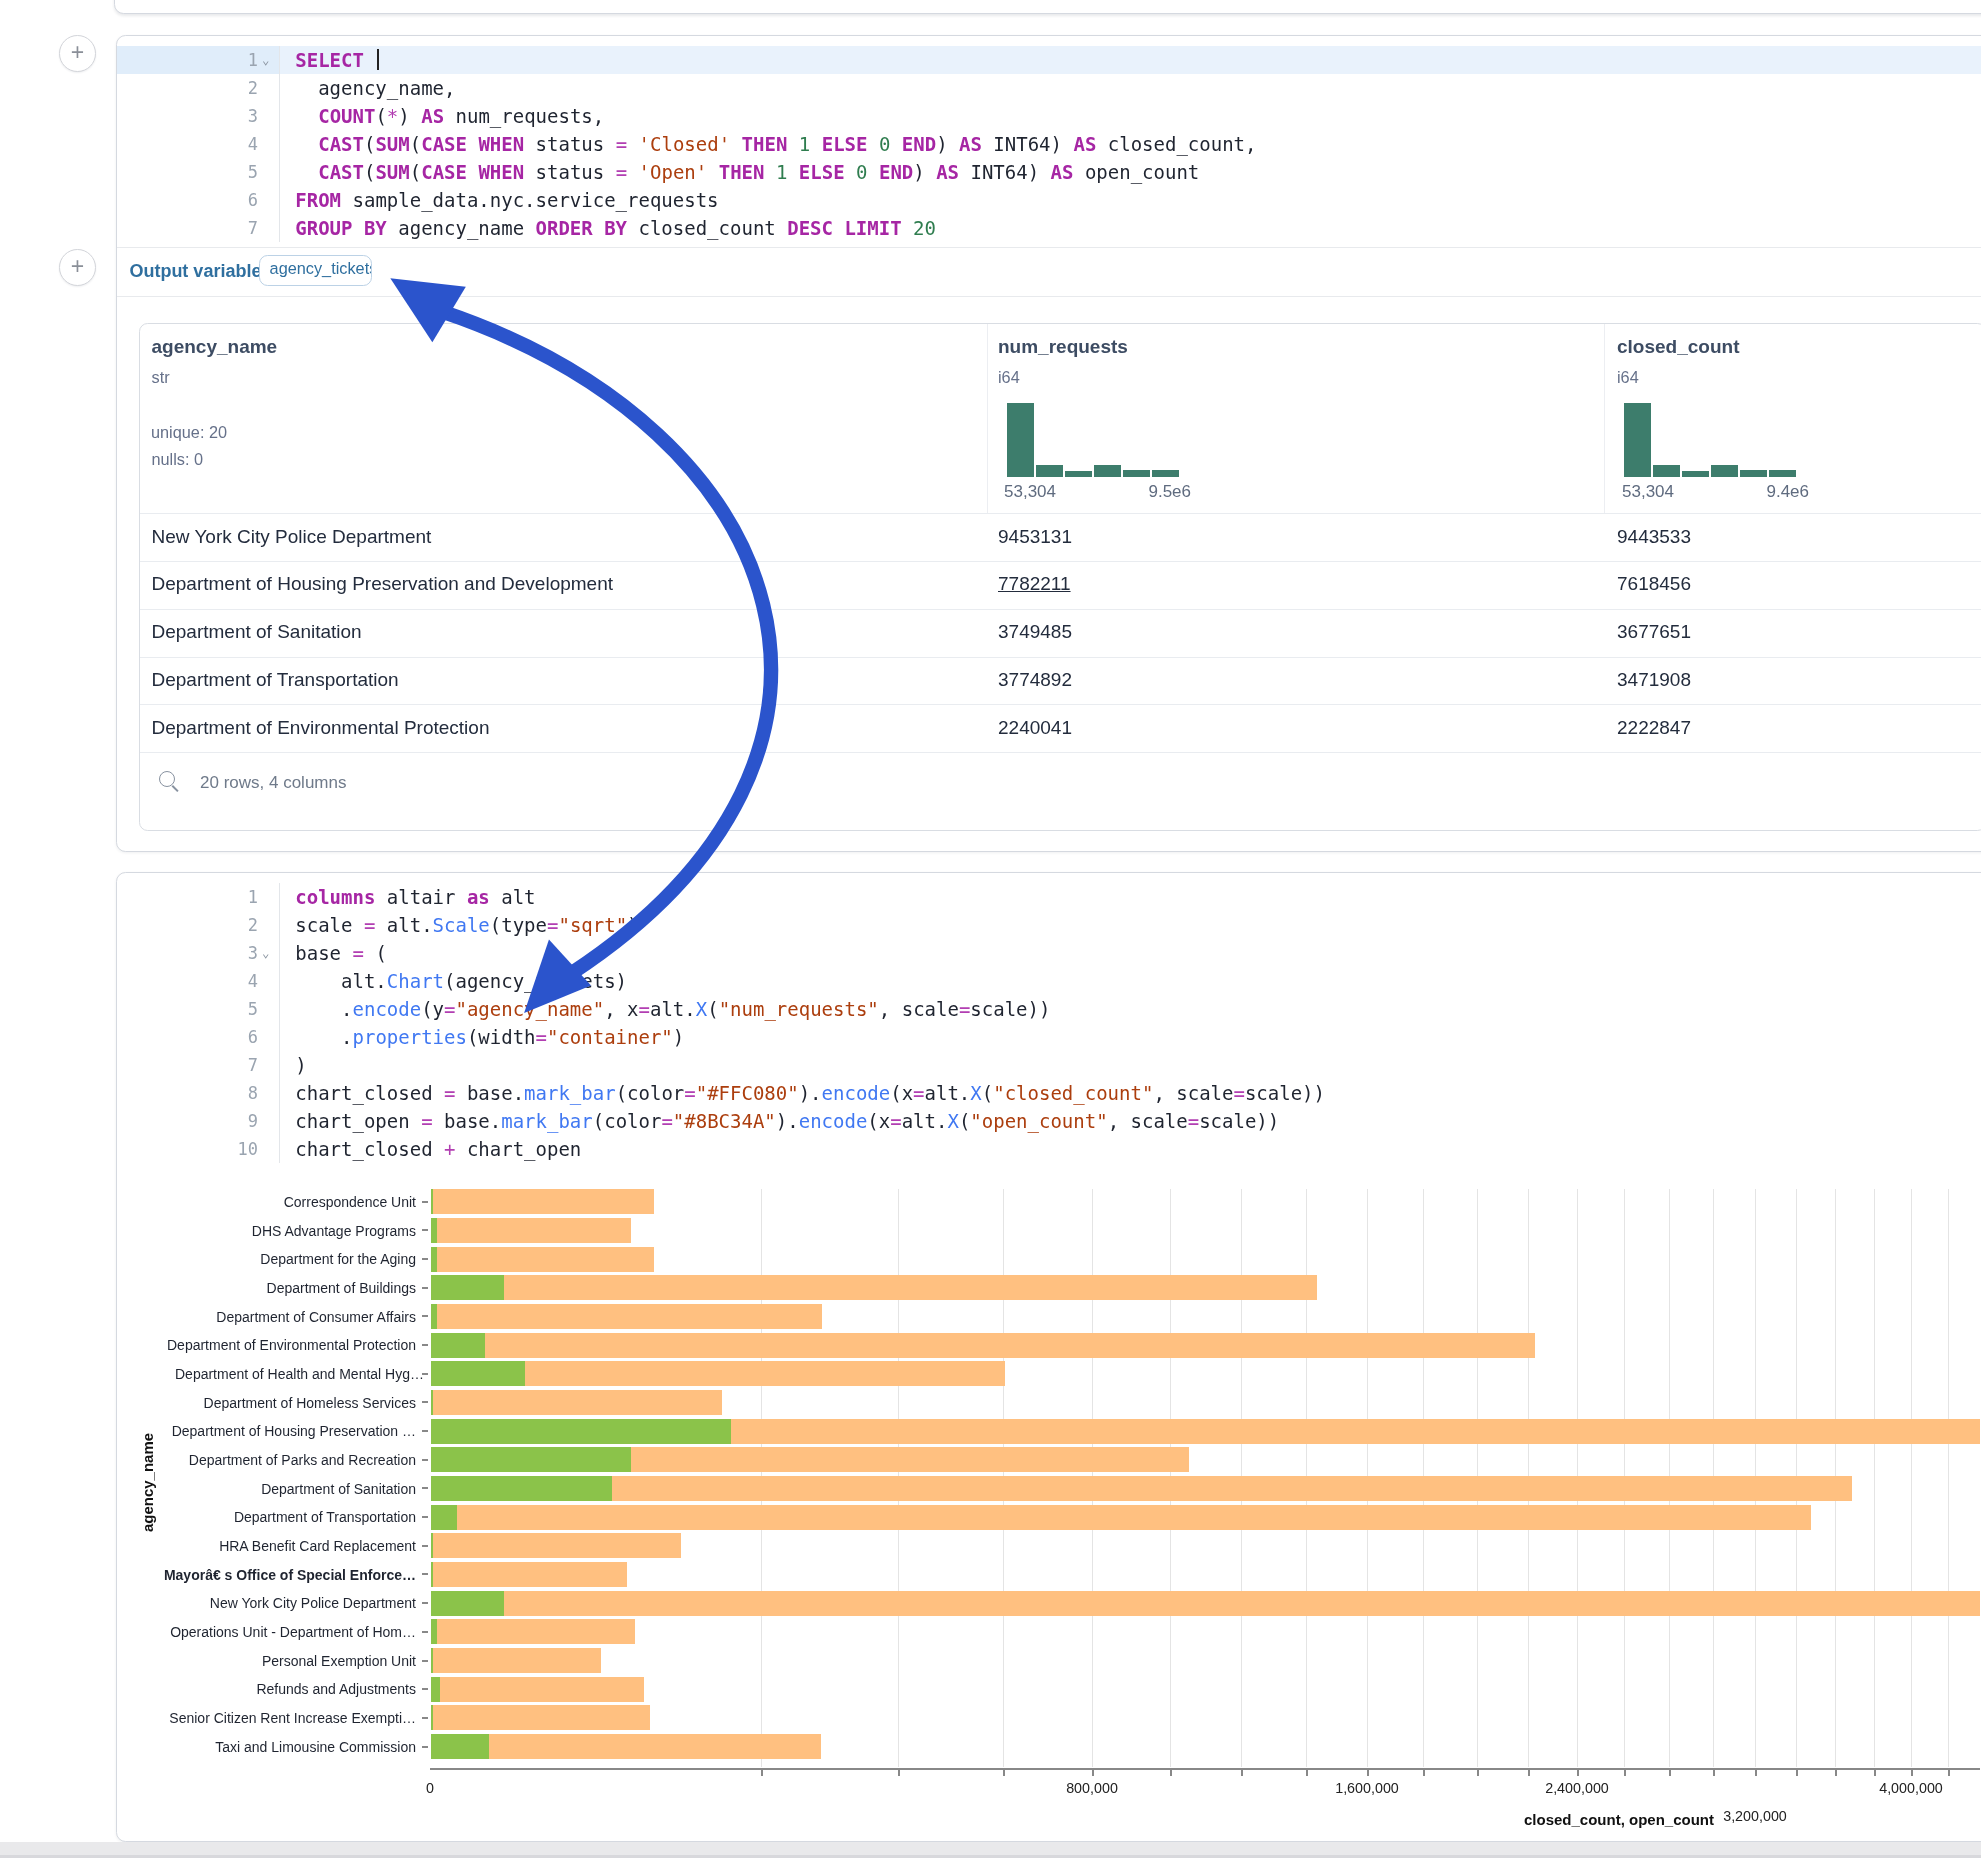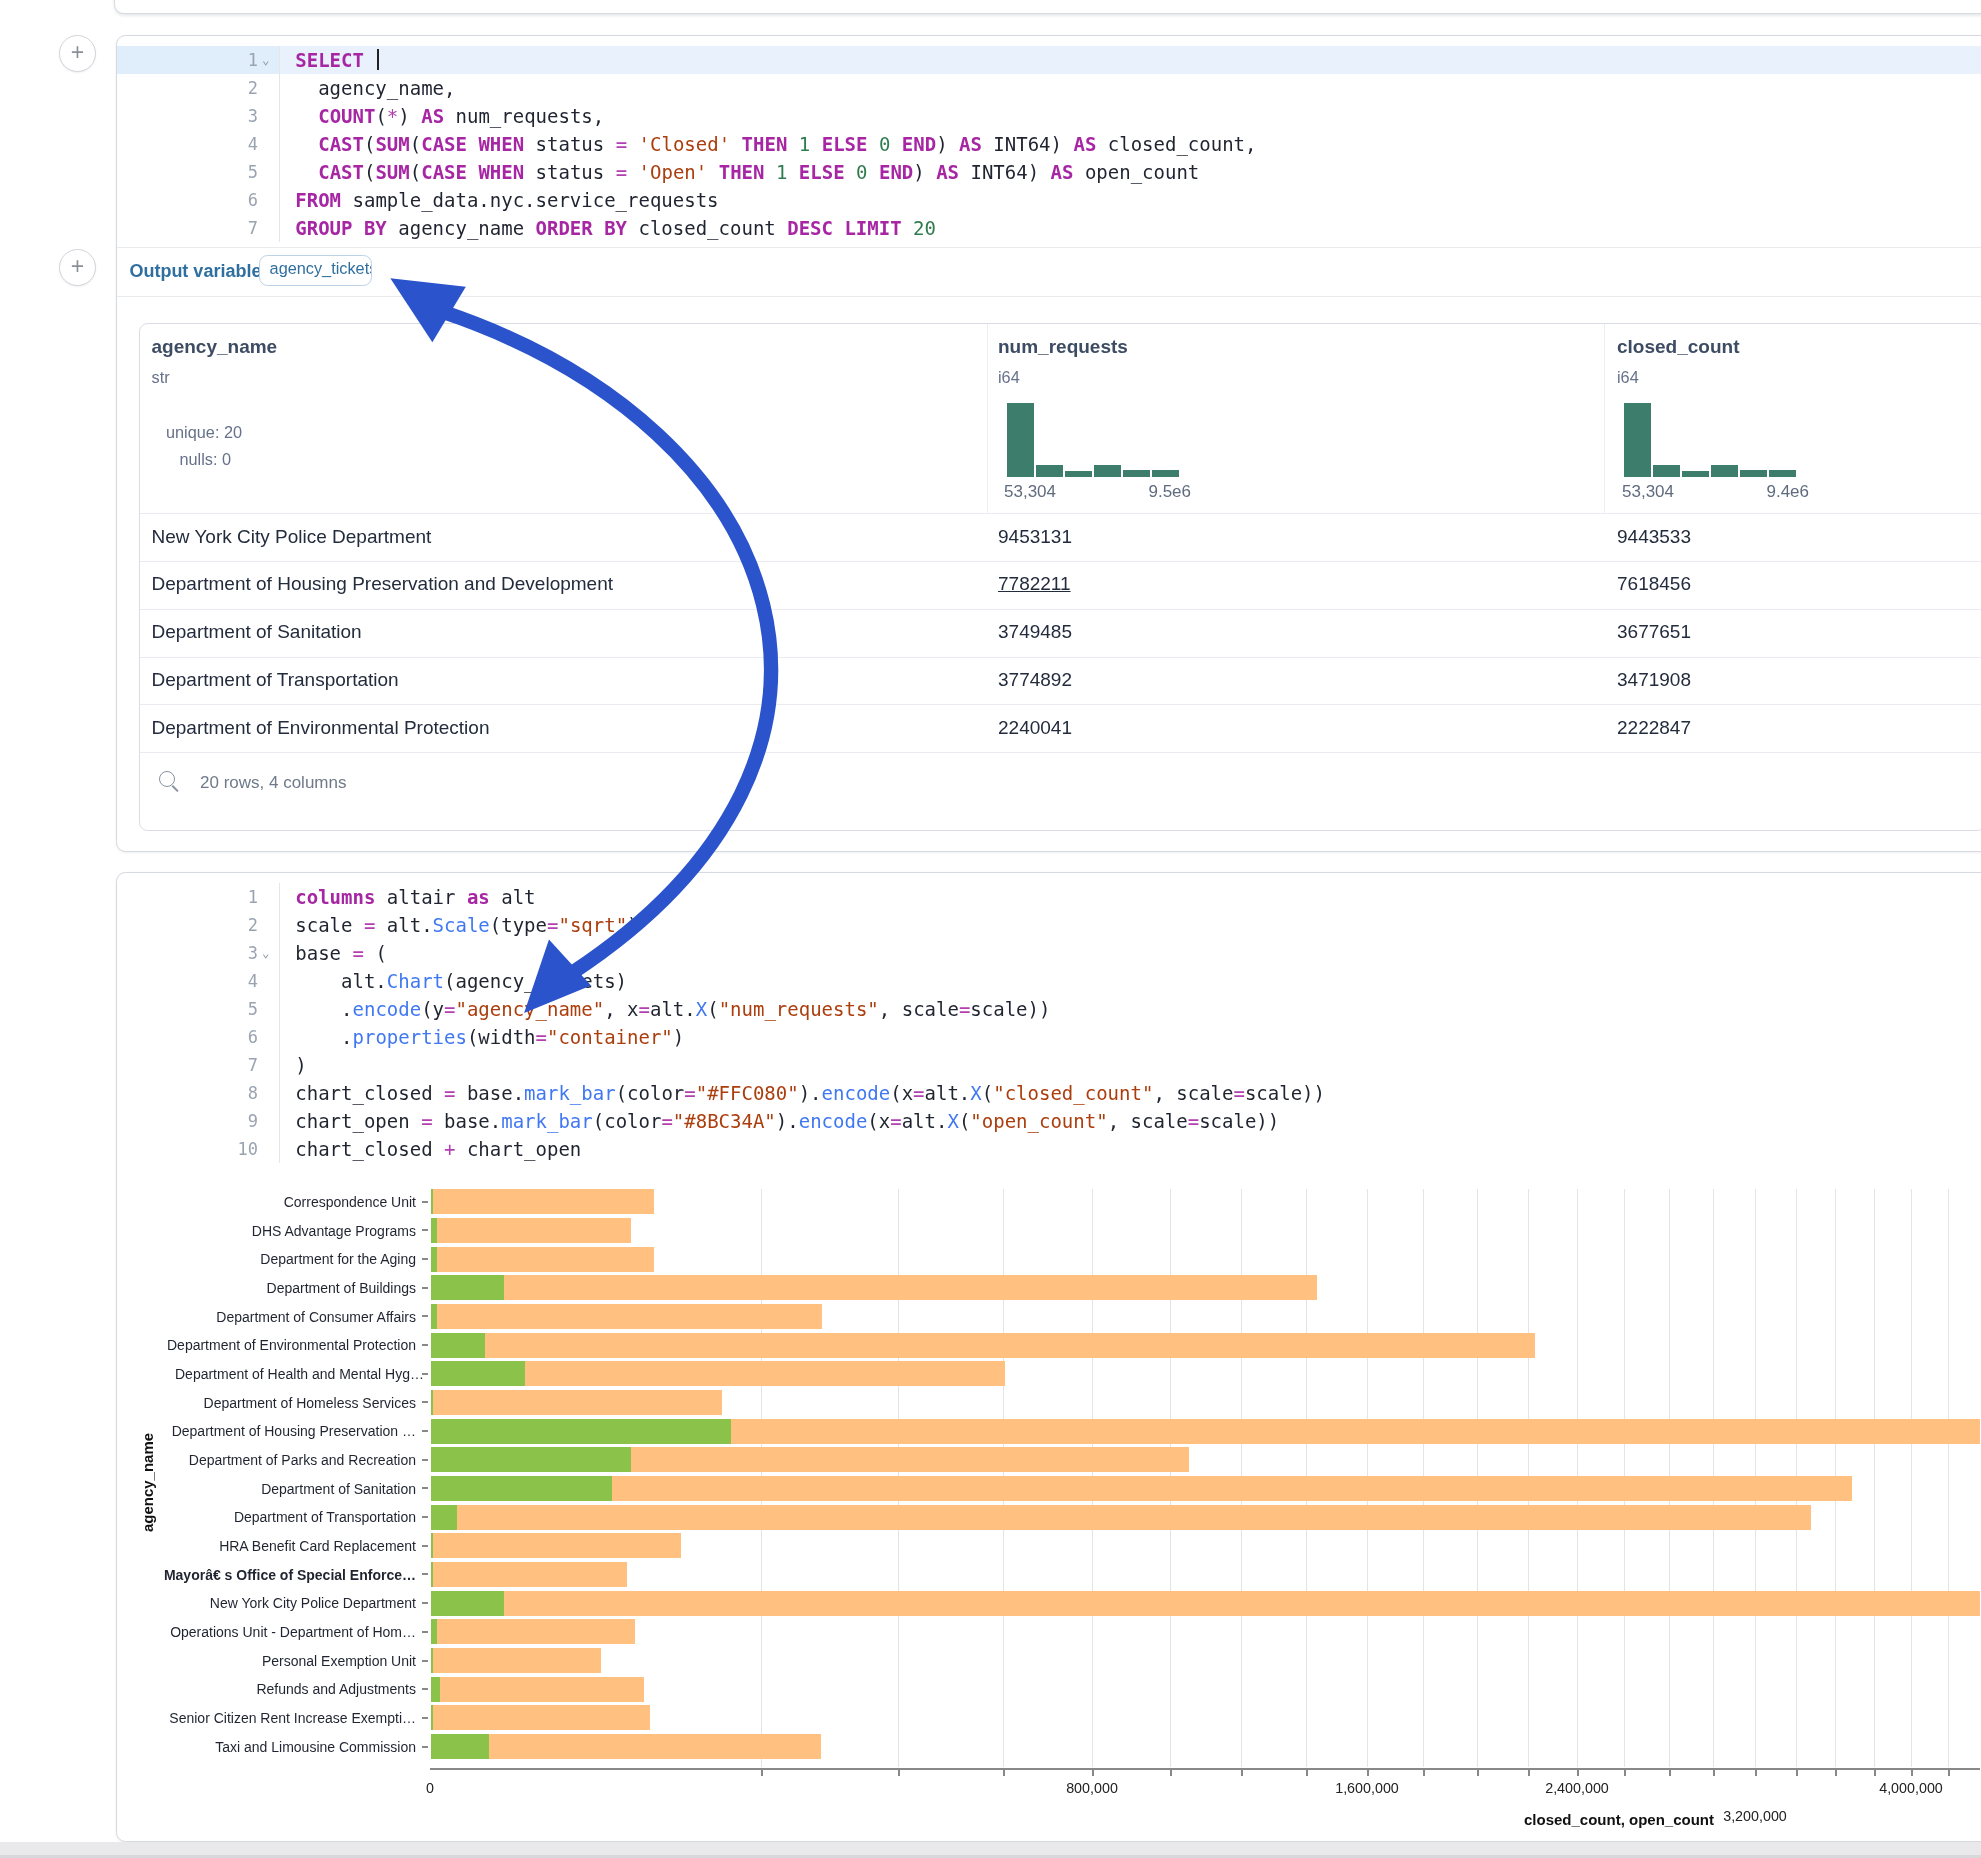--- a/index.html
+++ b/index.html
@@ -102,22 +102,22 @@
       <div class="row-sep" style="top:189px;"></div>
       <div class="tfooter-icon">
         <span class="lens"></span>
         <span class="handle"></span>
       </div>
       <div class="tfooter-text">20 rows, 4 columns</div>
     <div class="th-divider" style="left: 847px;"></div>
         <div class="th-divider" style="left: 1464px;"></div>
         <div class="th-name" style="left: 11.5px; top: 12.4px;">agency_name</div>
         <div class="th-type" style="left: 11.5px; top: 44px;">str</div>
-        <div class="th-stat" style="left: 26px; top: 99px;">unique: 20</div>
-        <div class="th-stat" style="left: 11.5px; top: 126px; margin-left: 28px;">nulls: 0</div>
+        <div class="th-stat" style="left: 11px; top: 99px;">unique: 20</div>
+        <div class="th-stat" style="left: 11.5px; top: 126px;">nulls: 0</div>
         <div class="th-name" style="left: 858px; top: 12.4px;">num_requests</div>
         <div class="th-type" style="left: 858px; top: 44px;">i64</div>
         <div class="hist" style="left: 867px; top: 79px;">
           <div class="hbar" style="height: 100%;"></div>
           <div class="hbar" style="height: 16%;"></div>
           <div class="hbar" style="height: 8%;"></div>
           <div class="hbar" style="height: 16%;"></div>
           <div class="hbar" style="height: 9%;"></div>
           <div class="hbar" style="height: 9%;"></div>
         </div>

